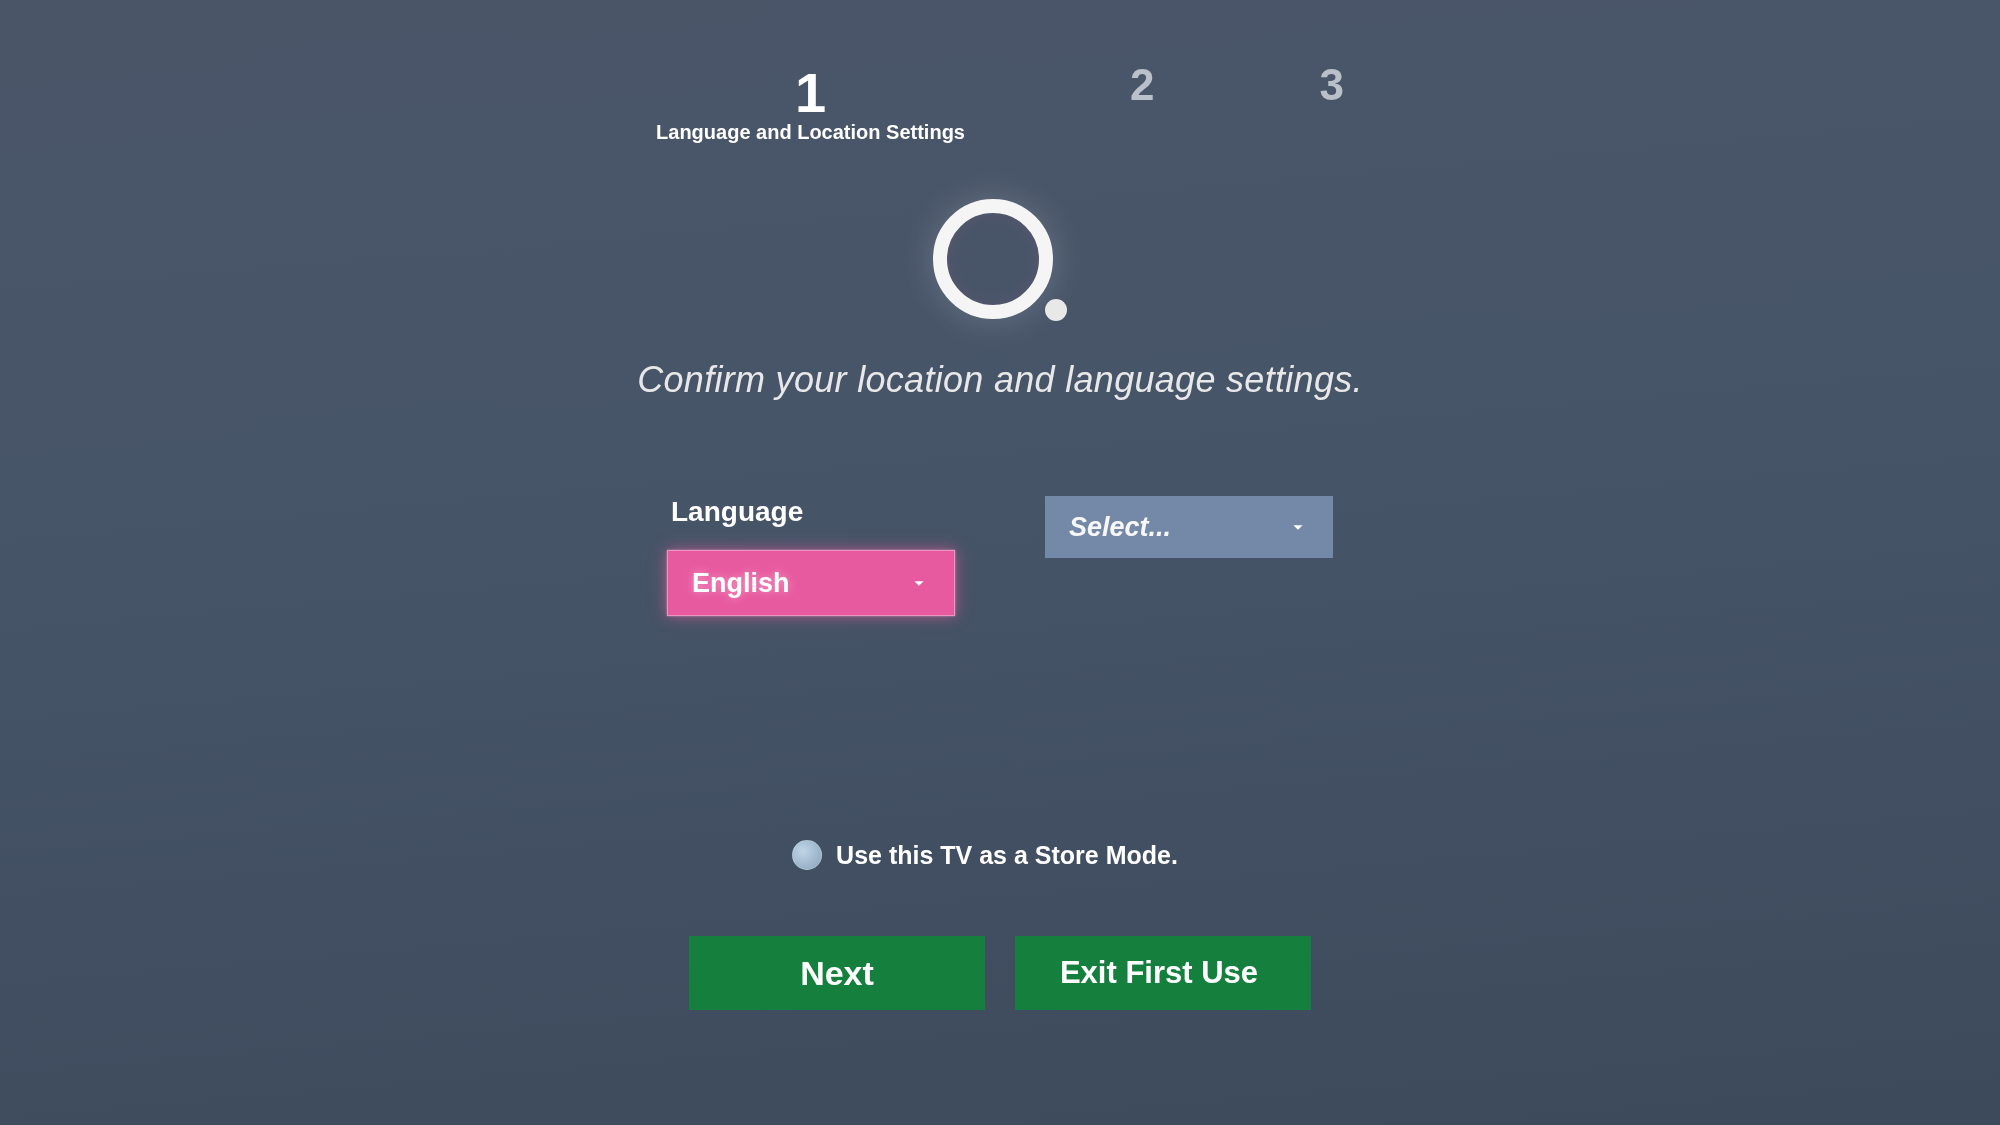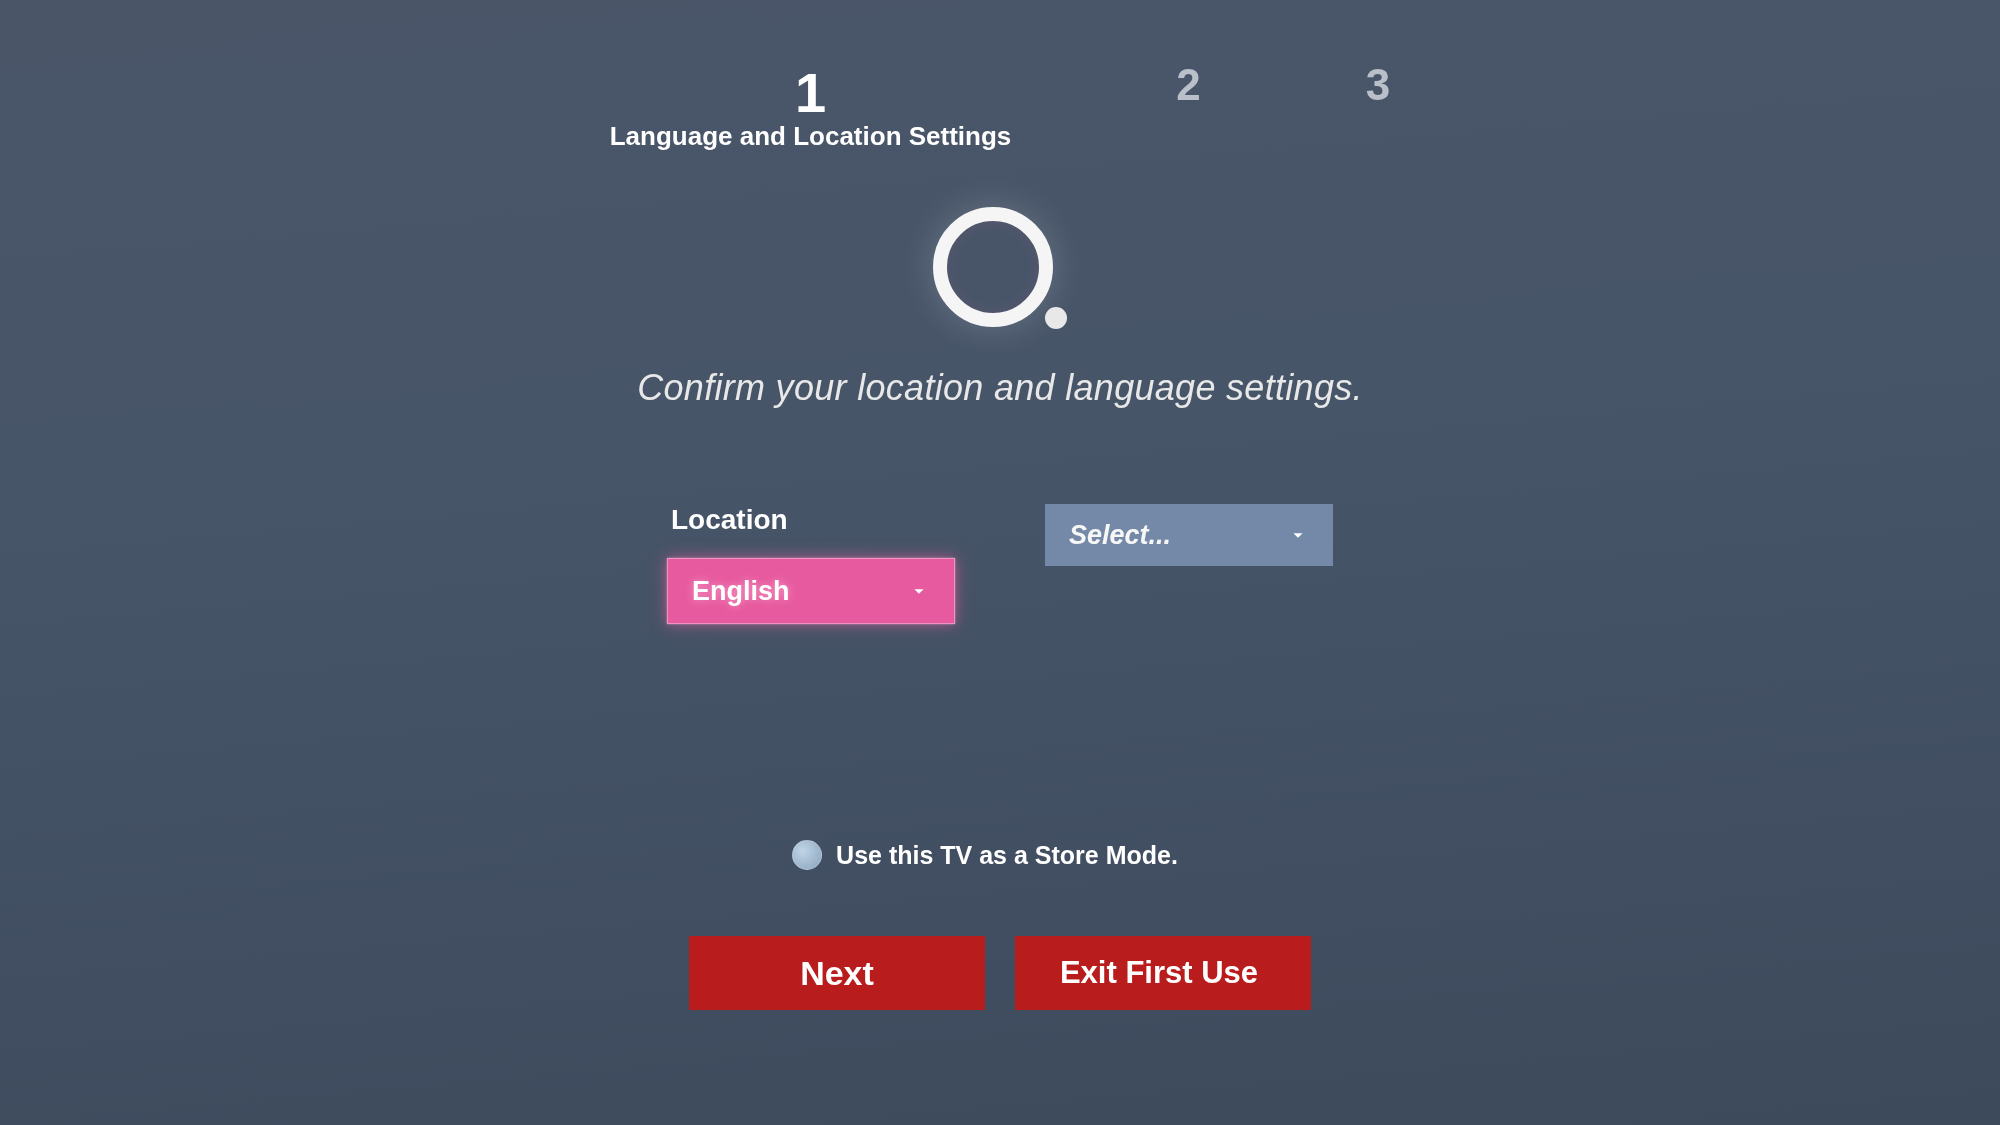--- a/index.html
+++ b/index.html
@@ -46,21 +46,21 @@
       color: #b9c0c9;
     }
     
     .step-number.active {
       font-size: 56px;
       font-weight: 700;
       color: #fff;
     }
     
     .step-label {
-      font-size: 26px;
+      font-size: 20px;
       font-weight: 600;
       color: #fff;
       margin-top: -4px;
     }
     
     .logo-icon {
       margin-bottom: 40px;
       display: flex;
       align-items: flex-end;
     }
@@ -183,21 +183,21 @@
       color: #fff;
     }
     
     .buttons {
       display: flex;
       gap: 30px;
     }
     
     .btn {
       height: 74px;
-      background: #b91c1c;
+      background: #15803d;
       color: #fff;
       font-size: 34px;
       font-weight: 600;
       display: flex;
       align-items: center;
       justify-content: center;
       padding: 0 48px;
       min-width: 296px;
       cursor: pointer;
     }
@@ -228,21 +228,21 @@
   <div class="logo-icon">
     <div class="ring"></div>
     <div class="dot"></div>
   </div>
 
   <div class="subtitle">Confirm your location and language settings.</div>
 
   <div class="form">
 
     <div class="field">
-      <div class="field-label">Location</div>
+      <div class="field-label">Language</div>
       <div class="dropdown selected">
         <span class="dropdown-value">English</span>
         <span class="chevron">
           <svg viewBox="0 0 24 24">
               <path d="M7 10l5 5 5-5z"></path>
             </svg>
         </span>
       </div>
     </div>
 

